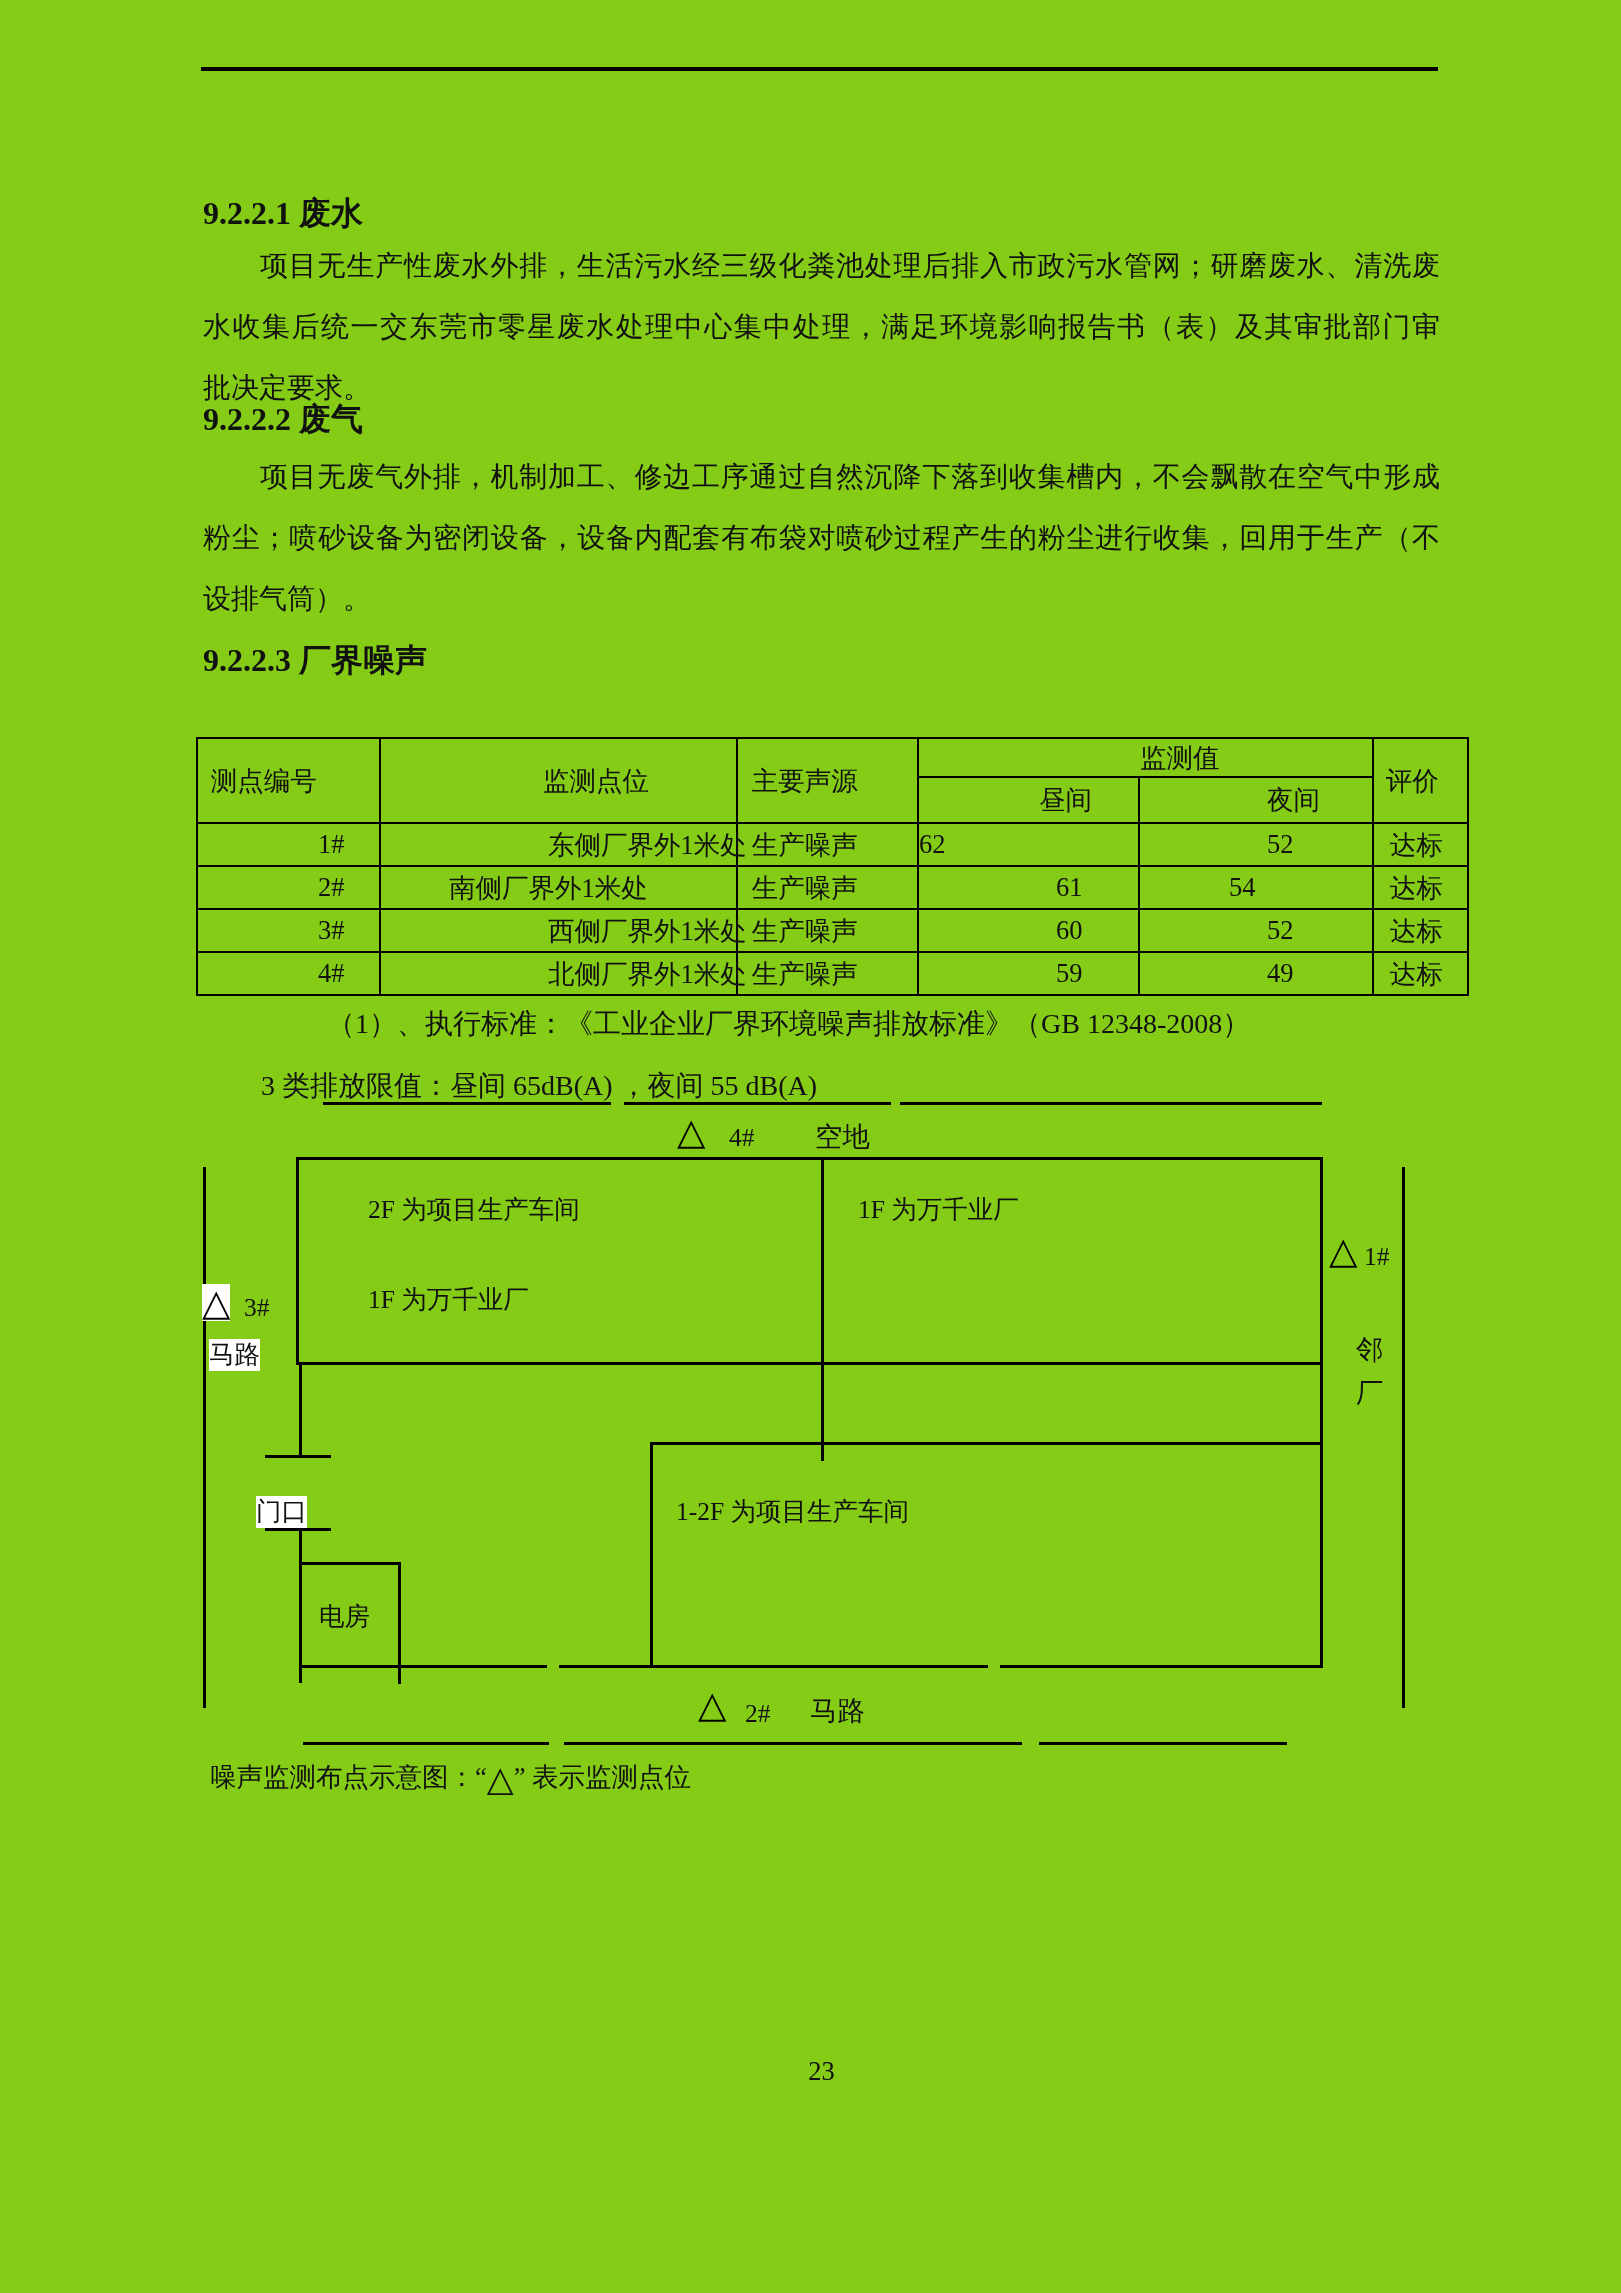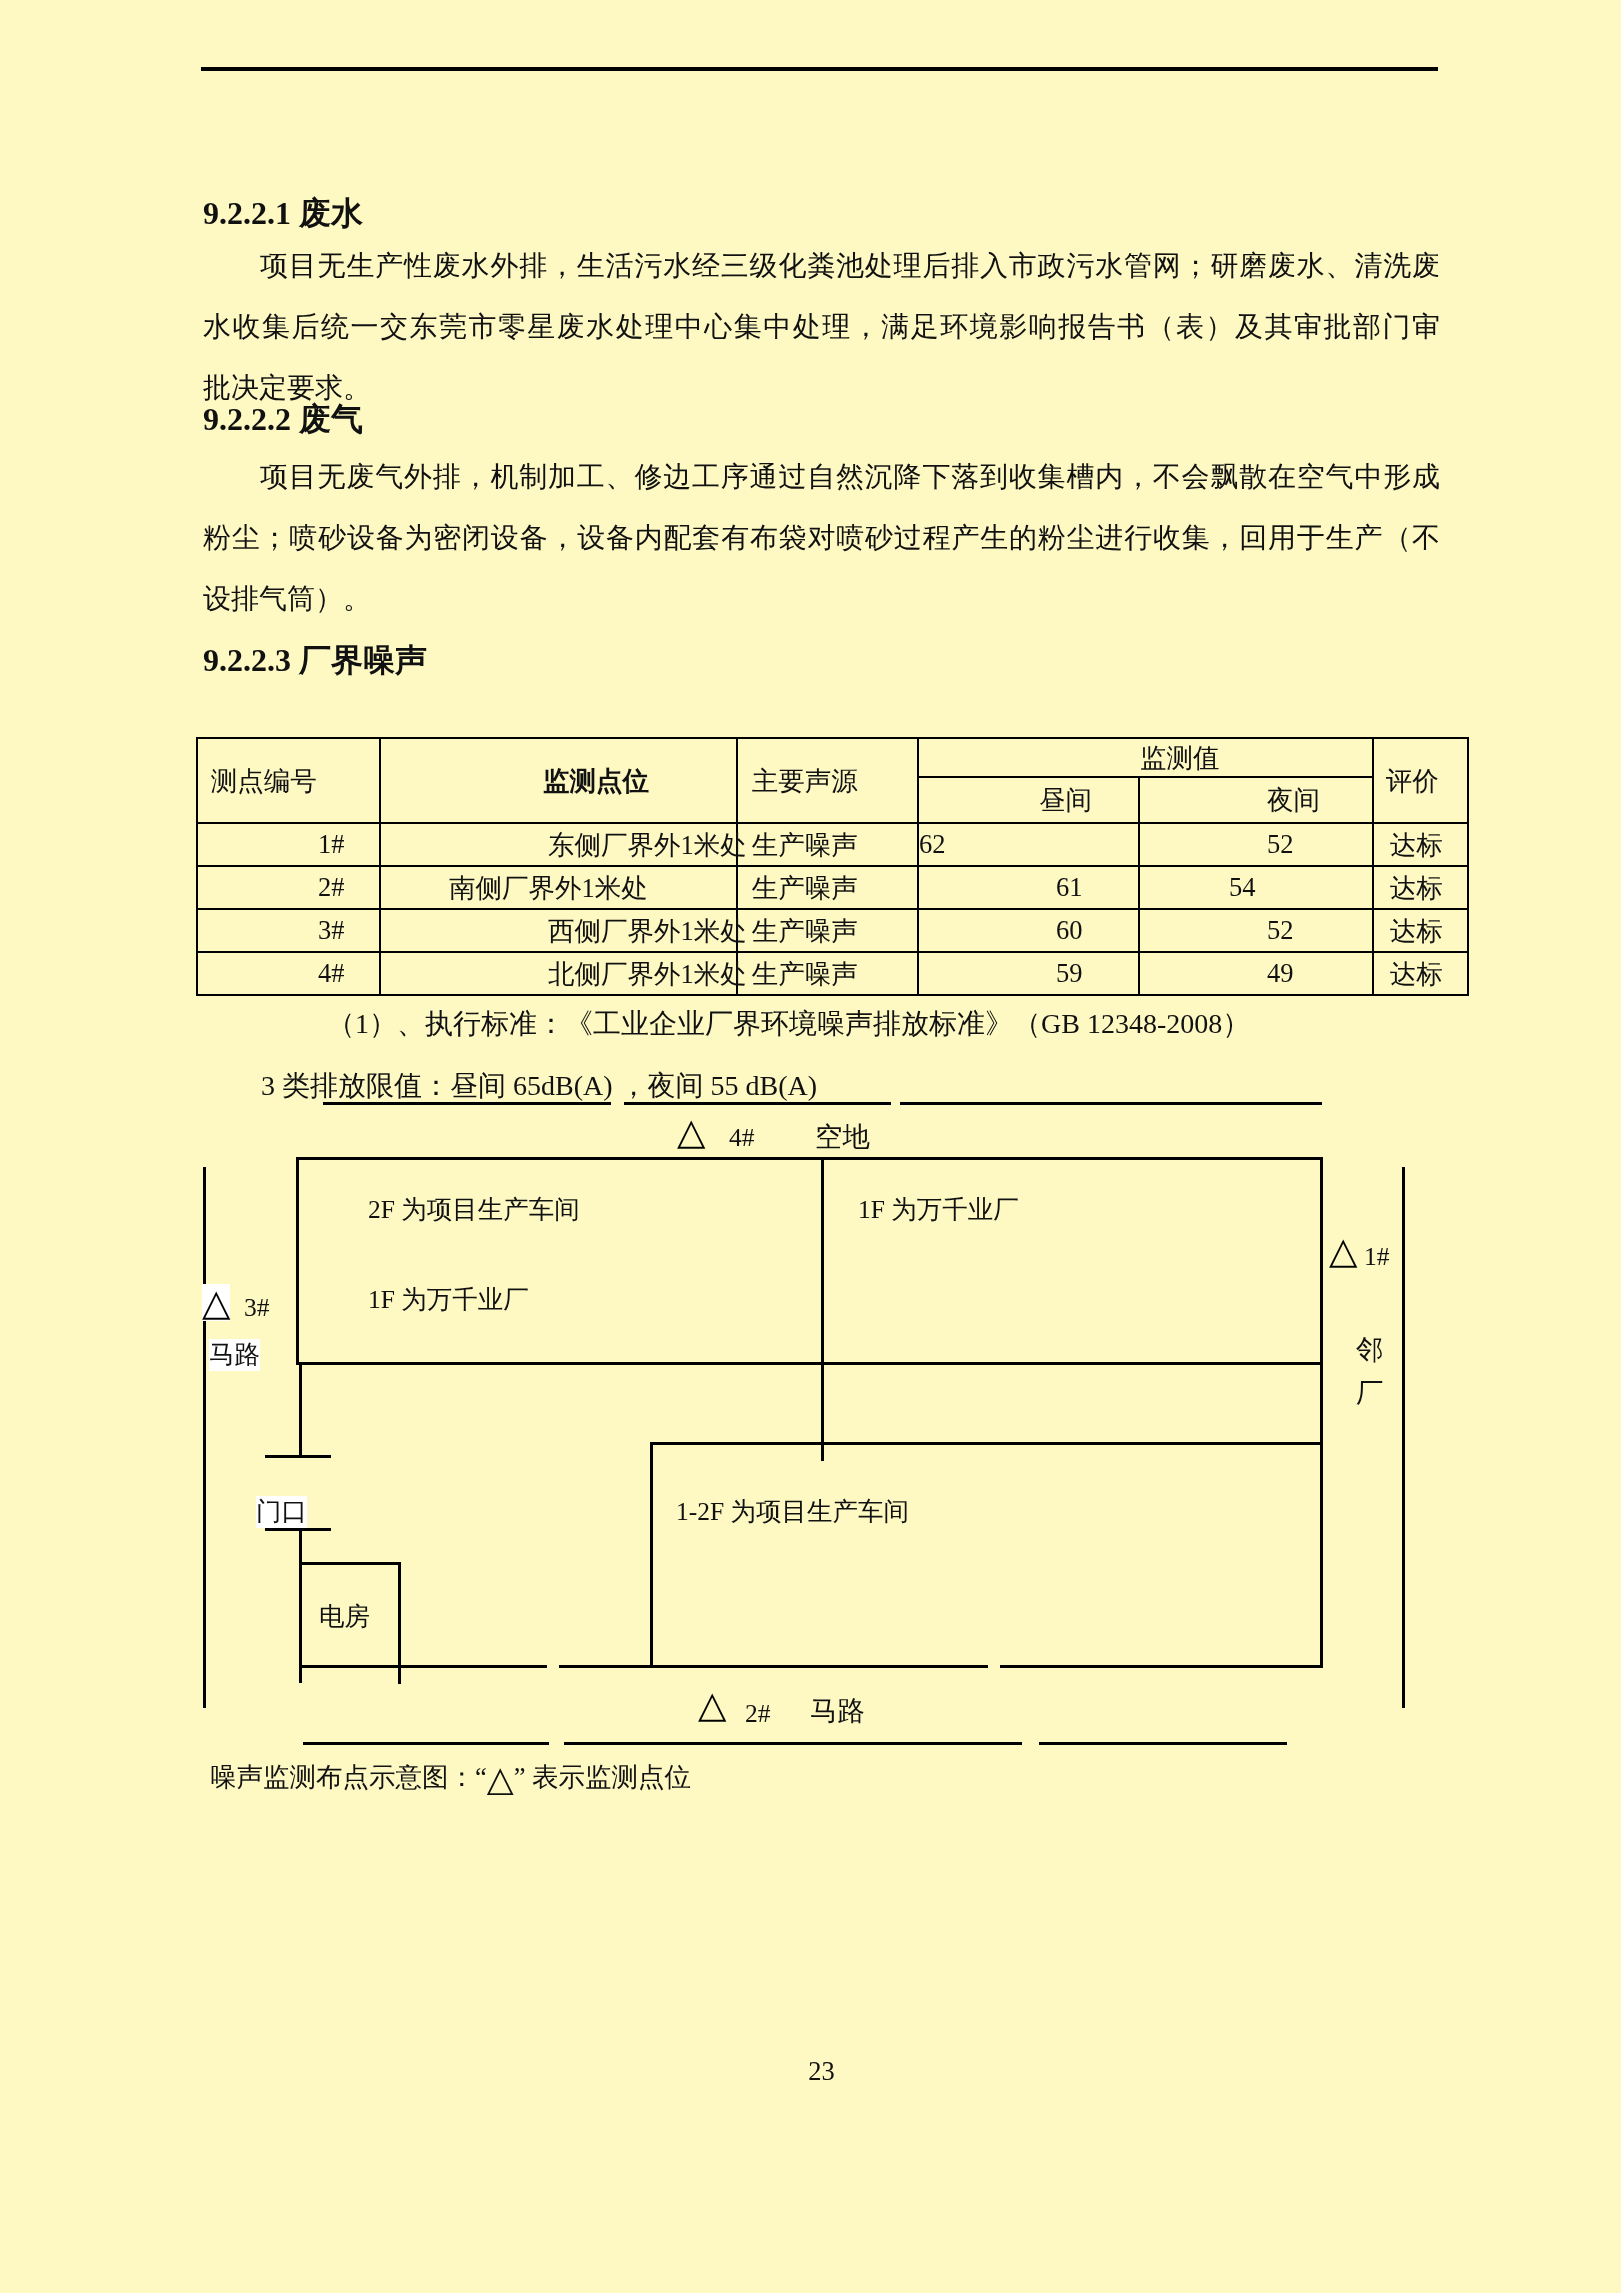--- a/index.html
+++ b/index.html
@@ -1,17 +1,17 @@
 <!DOCTYPE html>
 <html><head>
 <meta charset="utf-8">
 <style>
   html,body{margin:0;padding:0;background:#9a9a9a;}
   .page{
-    position:relative;width:1621px;height:2294px;margin:0 auto;background:#fef9c3;
+    position:relative;width:1621px;height:2294px;margin:0 auto;background:#84cc16;
     font-family:"Liberation Serif","DejaVu Serif",serif;color:#111;overflow:hidden;
   }
   .rule{position:absolute;background:#000;}
   .h{position:absolute;font-weight:bold;font-size:32px;line-height:43px;white-space:nowrap;}
   .para{position:absolute;width:1237px;}
   .pline{font-size:28px;line-height:61px;height:61px;text-align:justify;text-align-last:justify;white-space:normal;}
   .pline.last{text-align:left;text-align-last:left;}
   .indent{text-indent:57px;}
   .tabletitle{position:absolute;font-weight:bold;font-size:30px;line-height:43px;white-space:nowrap;}
   .tabletitle .unit{margin-left:98px;}
@@ -58,21 +58,21 @@
       <col style="width:183px">
         <col style="width:357px">
         <col style="width:181px">
       <col style="width:221px">
         <col style="width:234px">
         <col style="width:95px">
     </colgroup>
     <tbody>
         <tr style="height:39px">
       <th rowspan="2" style="padding-left:12.7px;">测点编号</th>
-      <th rowspan="2" style="padding-left:162px;font-weight:bold;">监测点位</th>
+      <th rowspan="2" style="padding-left:162px;">监测点位</th>
       <th rowspan="2" style="padding-left:13.7px;">主要声源</th>
       <th colspan="2" style="padding-left:221px;">监测值</th>
       <th rowspan="2" style="padding-left:11.8px;">评价</th>
     </tr>
     <tr style="height:46px">
       <th style="padding-left:120px;">昼间</th>
       <th style="padding-left:127px;">夜间</th>
     </tr>
     <tr style="height:43px">
       <td style="padding-left:120px;">1#</td>

